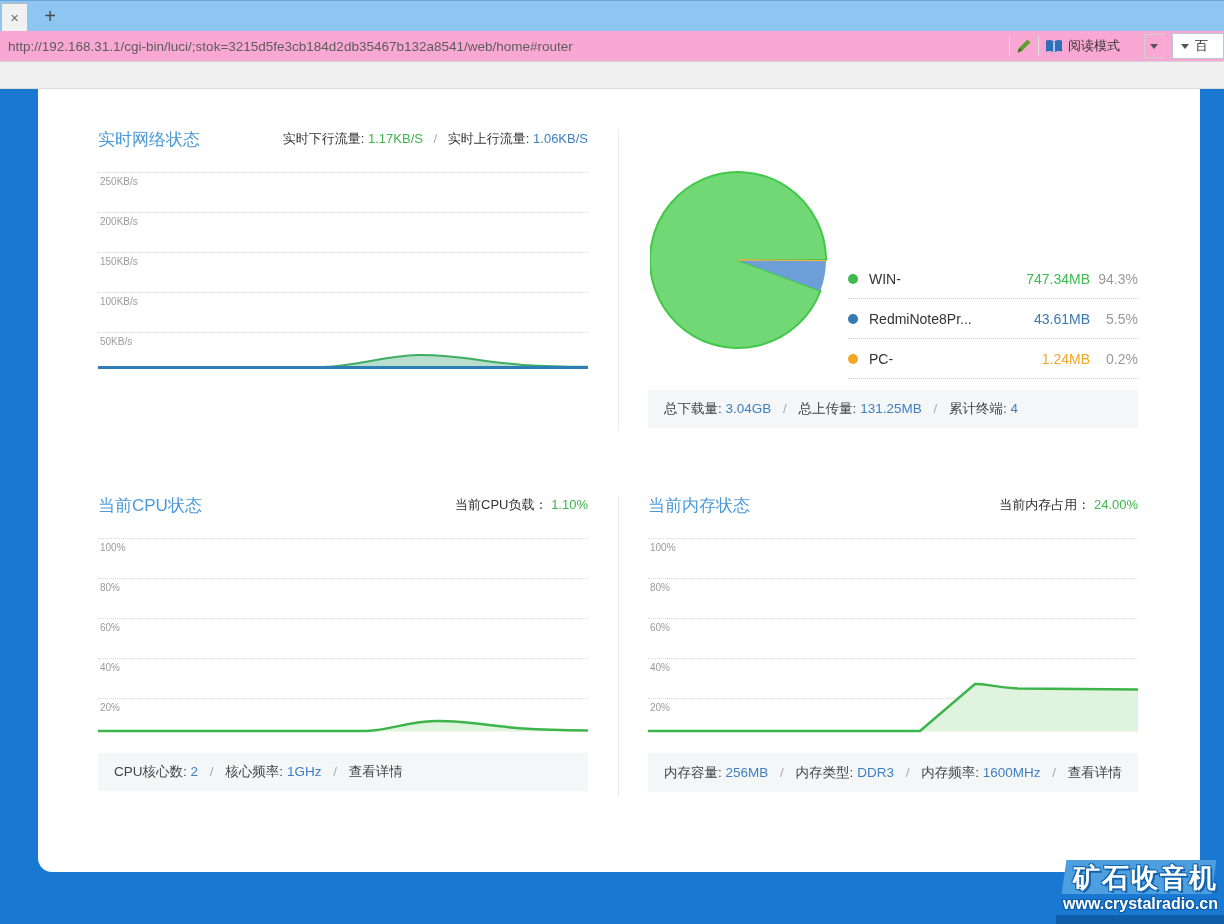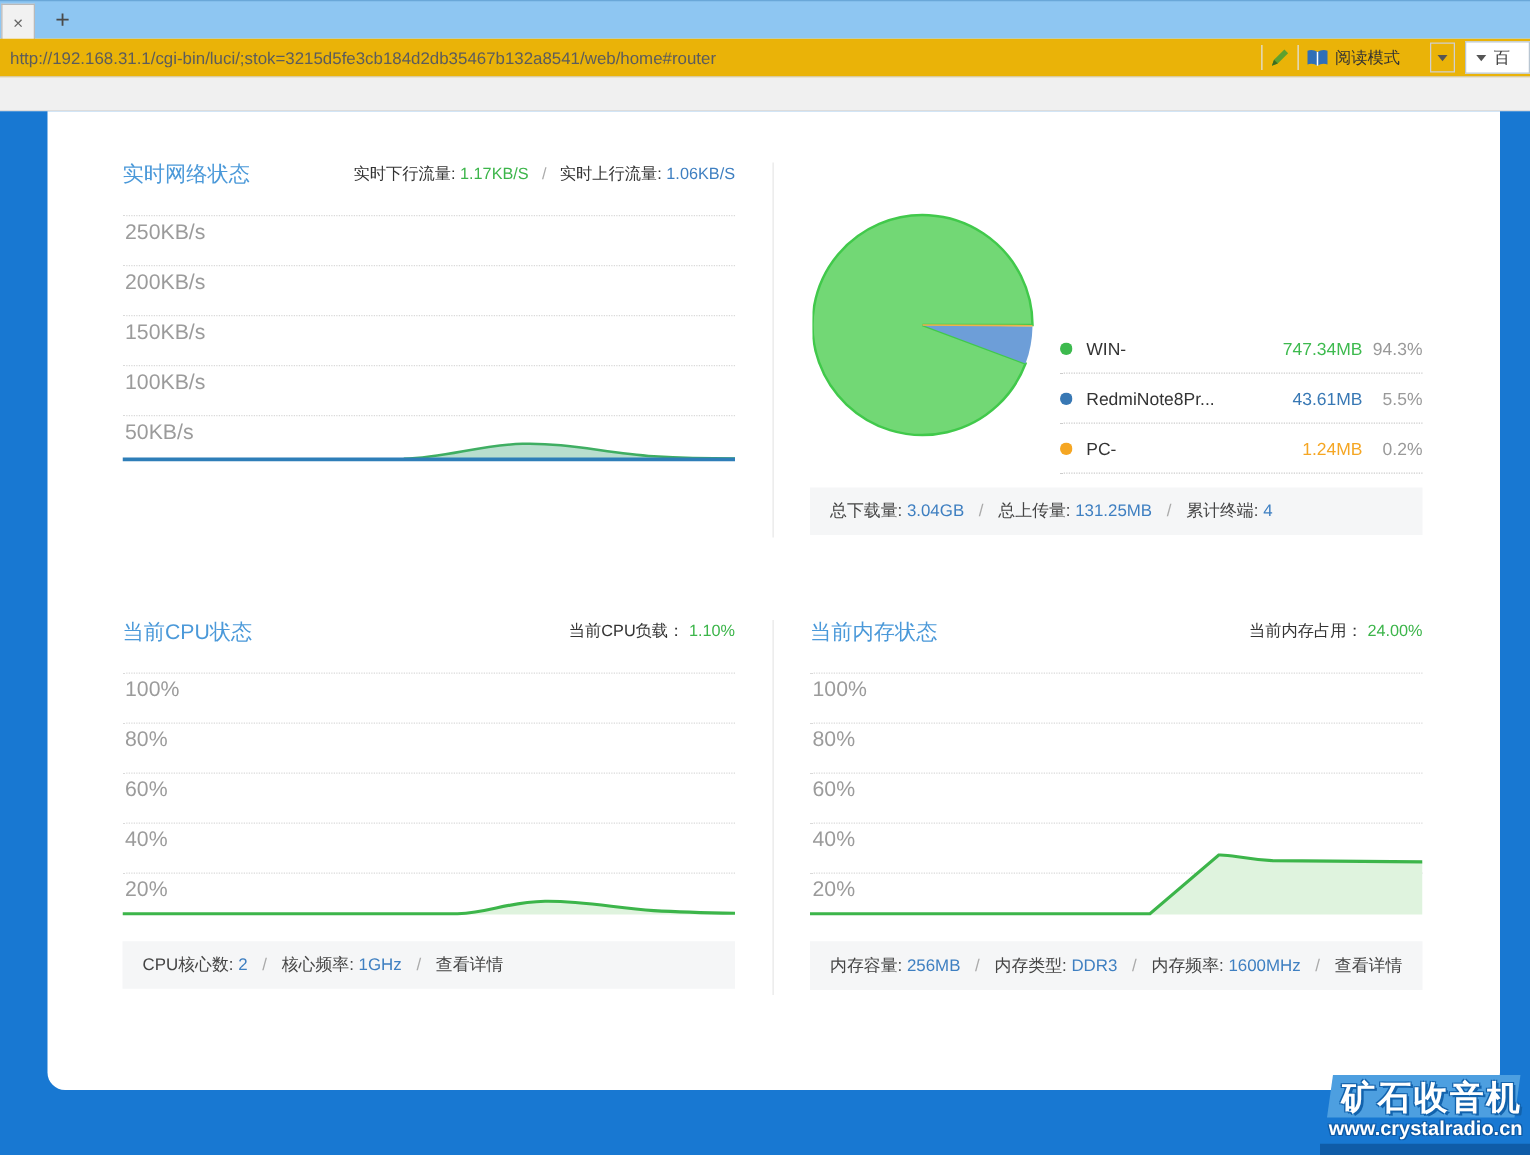--- a/index.html
+++ b/index.html
@@ -4,21 +4,21 @@
 <style>
   * { margin:0; padding:0; box-sizing:border-box; }
   body { font-family:"Liberation Sans","DejaVu Sans",sans-serif; background:#555; }
   #screen { position:relative; width:1224px; height:924px; background:#fff; overflow:hidden; }
 
   
   .titlebar { position:absolute; left:0; top:0; width:1224px; height:31px; background:#8ec6f2; border-top:1px solid #6aa7d8; }
   .tab { position:absolute; left:1px; top:2px; width:27px; height:29px; background:#f1f1f1; border:1px solid #b9b9b9; border-bottom:none; display:flex; align-items:center; justify-content:center; }
   .tab-close { color:#666; font-size:14px; line-height:1; cursor:default; }
   .newtab { position:absolute; left:36px; top:3px; width:28px; height:26px; color:#4a4a4a; font-size:20px; text-align:center; line-height:25px; }
-  .urlbar { position:absolute; left:0; top:31px; width:1224px; height:31px; background:#eab308; border-bottom:1px solid #d4d4d4; display:flex; align-items:center; }
+  .urlbar { position:absolute; left:0; top:31px; width:1224px; height:31px; background:#f9a8d4; border-bottom:1px solid #d4d4d4; display:flex; align-items:center; }
   .url-text { margin-left:8px; font-size:13.5px; color:#5c5c5c; white-space:nowrap; flex:1; overflow:hidden; }
   .url-tools { display:flex; align-items:center; height:30px; }
   .tool-sep { width:1px; height:20px; background:#e2e2e2; margin:0 6px; }
   .pen-icon svg, .book-icon svg { display:block; }
   .reading-label { font-size:13px; color:#333; margin:0 24px 0 5px; white-space:nowrap; }
   .dd-box { width:20px; height:24px; border:1px solid #d0d0d0; display:flex; align-items:center; justify-content:center; margin-right:8px; }
   .caret { width:0; height:0; border-left:4px solid transparent; border-right:4px solid transparent; border-top:5px solid #555; }
   .searchbox { width:52px; height:26px; border:1px solid #b9c6d2; background:#fff; display:flex; align-items:center; padding-left:8px; gap:6px; font-size:13px; color:#333; white-space:nowrap; }
   .commandbar { position:absolute; left:0; top:62px; width:1224px; height:27px; background:#f0f0f0; border-bottom:1px solid #dcdcdc; }
 
@@ -28,21 +28,21 @@
 
   .panel-header { position:absolute; height:26px; width:490px; display:flex; align-items:center; justify-content:space-between; }
   .panel-title { font-size:17px; color:#4b99d9; }
   .panel-stats { font-size:13px; color:#333; white-space:nowrap; }
   .panel-stats .sep { color:#aaa; margin:0 7px; }
   .v-green { color:#3cb54a; }
   .v-blue { color:#3e7fc1; }
 
   .chart { position:absolute; width:490px; height:206px; }
   .gridline { position:absolute; left:0; width:100%; border-top:1px dotted #d9d9d9; }
-  .gridlabel { position:absolute; left:2px; font-size:17px; color:#9b9b9b; }
+  .gridlabel { position:absolute; left:2px; font-size:10px; color:#9b9b9b; }
   .chart svg { position:absolute; left:0; top:0; }
 
   .footerbar { position:absolute; width:490px; background:#f5f6f7; font-size:13.5px; color:#444; }
   .footerbar.oneline { height:38px; line-height:38px; padding-left:16px; white-space:nowrap; }
   .footerbar.twoline { padding:9px 16px; line-height:21px; }
   .footerbar .sep { color:#aaa; margin:0 8px; }
 
   .divider { position:absolute; left:618px; width:1px; background:#e8e8e8; }
 
   .device-list { position:absolute; left:848px; top:170px; width:290px; }

